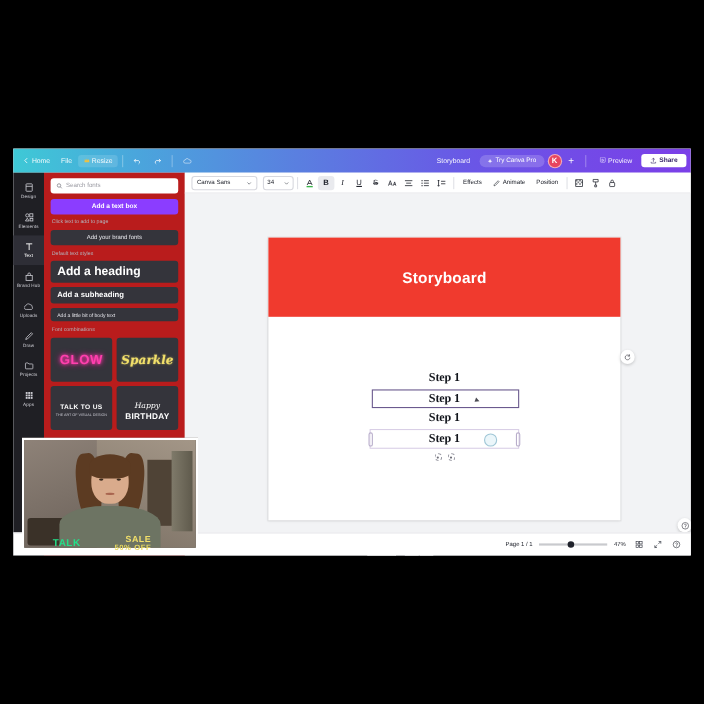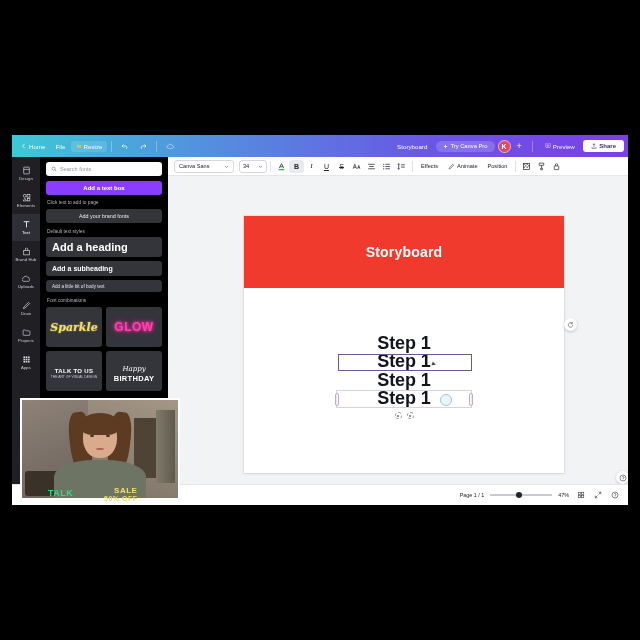--- a/index.html
+++ b/index.html
@@ -77,21 +77,21 @@
     color: #cfcfd6;
   }
   .rail-item.active { background: #2e2e36; }
   .rail-label { font-size: 4.2px; letter-spacing: .1px; }
   .rail-ico { width: 9px; height: 9px; display: block; }
 
   
   .panel {
     position: absolute; left: 28px; top: 22px;
     width: 128px; height: 348px;
-    background: #000000;
+    background: #b91c1c;
     padding: 5px 6px;
     color: #e9e9ee;
     overflow: hidden;
   }
   .search {
     height: 14px; background: #fff; border-radius: 3px;
     display: flex; align-items: center; gap: 3px;
     padding: 0 5px;
   }
   .search span.ph { font-size: 5.6px; color: #9a9aa2; }
@@ -197,22 +197,23 @@
   }
   .steps {
     position: absolute; left: 0; right: 0; top: 118px;
   }
   .step-row {
     position: relative;
     height: 18.5px;
     display: flex; align-items: center; justify-content: center;
   }
   .step-txt {
-    font-size: 18px; font-weight: bold; color: #12151c;
+    font-size: 11px; font-weight: bold; color: #12151c;
     letter-spacing: -.1px;
+    font-family: Liberation Serif, serif;
   }
   .sel-box {
     position: absolute; left: 94px; top: 1px;
     width: 134px; height: 17px;
     border: 1px solid #6b5a8e;
     pointer-events: none;
   }
   .sel-box2 {
     position: absolute; left: 92px; top: .5px;
     width: 136px; height: 17.5px;
@@ -512,24 +513,24 @@
     <div class="style-card" style="height:15px">
       <span class="style-s">Add a subheading</span>
     </div>
     <div class="style-card" style="height:12px">
       <span class="style-b">Add a little bit of body text</span>
     </div>
 
     <div class="sec-label">Font combinations</div>
     <div class="combos">
       <div class="combo">
+        <span class="glow">GLOW</span>
+      </div>
+      <div class="combo">
         <span class="sparkle">Sparkle</span>
-      </div>
-      <div class="combo">
-        <span class="glow">GLOW</span>
       </div>
     </div>
     <div class="combos">
       <div class="combo combo2">
         <span class="talk">TALK TO US</span>
         <span class="talksub">THE ART OF
 VISUAL DESIGN</span>
       </div>
       <div class="combo combo2">
         <span class="happy">Happy</span>

